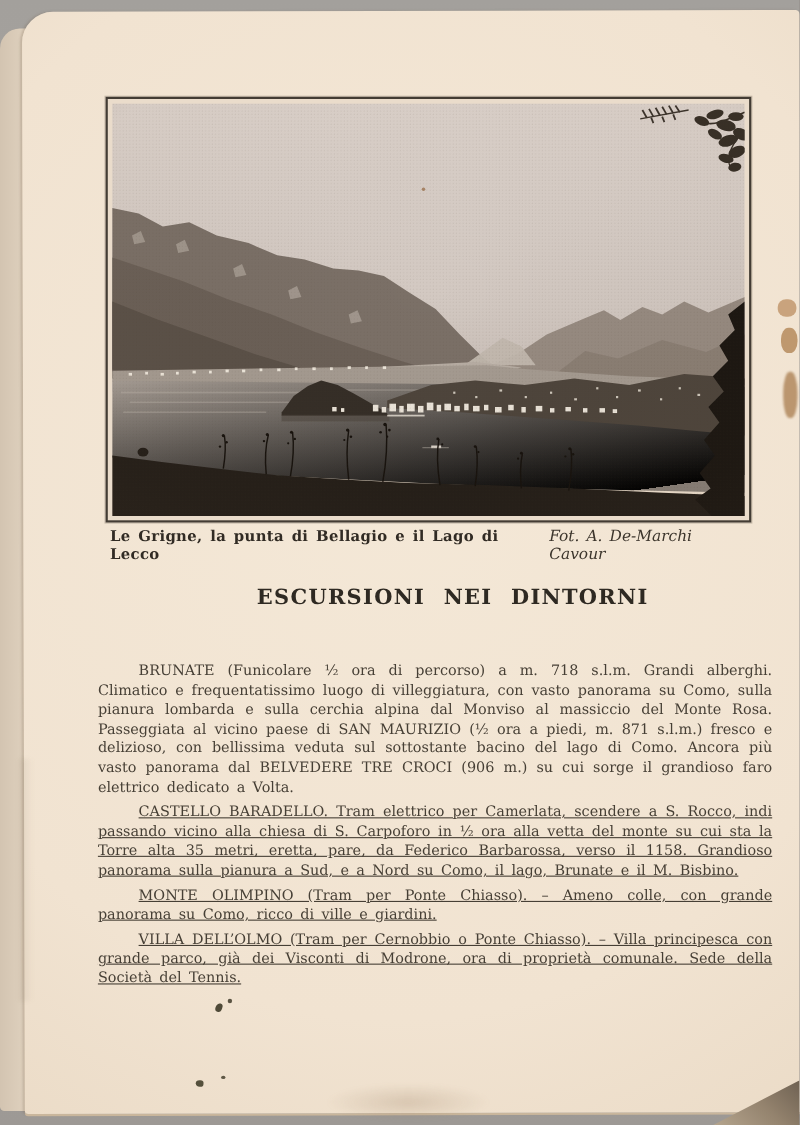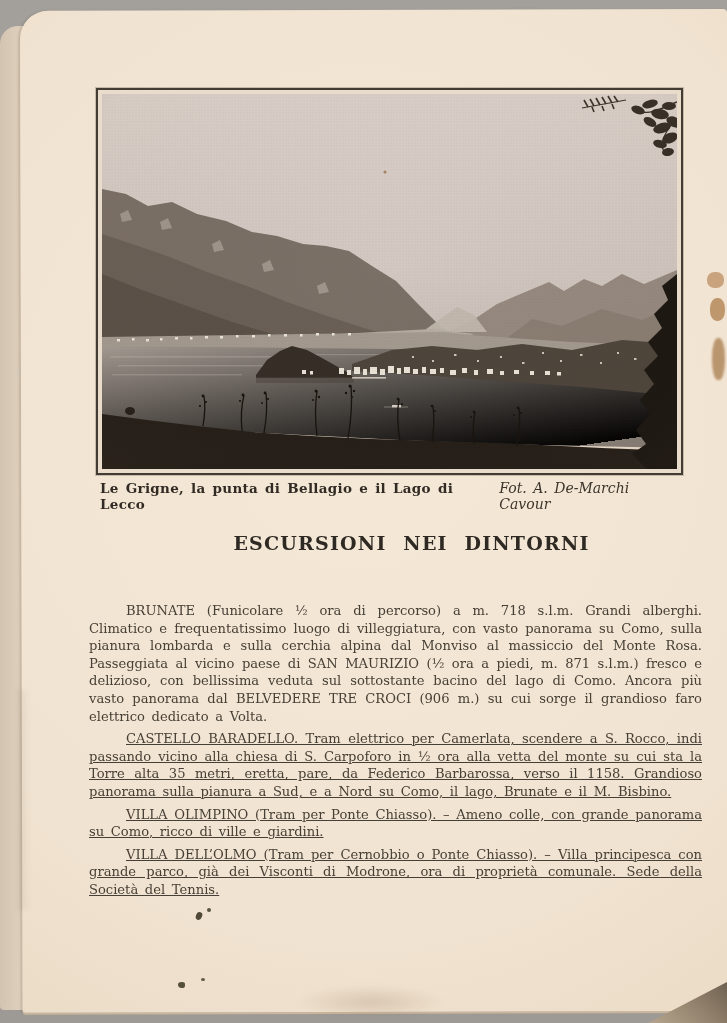--- a/index.html
+++ b/index.html
@@ -269,21 +269,21 @@
   <div class="caption-row">
     <span class="caption-title">Le Grigne, la punta di Bellagio e il Lago di Lecco</span>
     <span class="caption-credit">Fot. A. De-Marchi Cavour</span>
   </div>
 
   <div class="heading">ESCURSIONI NEI DINTORNI</div>
 
   <div class="body-text">
     <p>BRUNATE (Funicolare ½ ora di percorso) a m. 718 s.l.m. Grandi alberghi. Climatico e frequentatissimo luogo di villeggiatura, con vasto panorama su Como, sulla pianura lombarda e sulla cerchia alpina dal Monviso al massiccio del Monte Rosa. Passeggiata al vicino paese di SAN MAURIZIO (½ ora a piedi, m. 871 s.l.m.) fresco e delizioso, con bellissima veduta sul sottostante bacino del lago di Como. Ancora più vasto panorama dal BELVEDERE TRE CROCI (906 m.) su cui sorge il grandioso faro elettrico dedicato a Volta.</p>
     <p>CASTELLO BARADELLO. Tram elettrico per Camerlata, scendere a S. Rocco, indi passando vicino alla chiesa di S. Carpoforo in ½ ora alla vetta del monte su cui sta la Torre alta 35 metri, eretta, pare, da Federico Barbarossa, verso il 1158. Grandioso panorama sulla pianura a Sud, e a Nord su Como, il lago, Brunate e il M. Bisbino.</p>
-    <p>VILLA OLIMPINO (Tram per Ponte Chiasso). – Ameno colle, con grande panorama su Como, ricco di ville e giardini.</p>
+    <p>MONTE OLIMPINO (Tram per Ponte Chiasso). – Ameno colle, con grande panorama su Como, ricco di ville e giardini.</p>
     <p>VILLA DELL’OLMO (Tram per Cernobbio o Ponte Chiasso). – Villa principesca con grande parco, già dei Visconti di Modrone, ora di proprietà comunale. Sede della Società del Tennis.</p>
   </div>
 
   <div class="stain rust1"></div>
   <div class="stain rust2"></div>
   <div class="stain rust3"></div>
   <div class="stain speck1"></div>
   <div class="stain speck2"></div>
   <div class="stain speck3"></div>
   <div class="stain speck4"></div>

